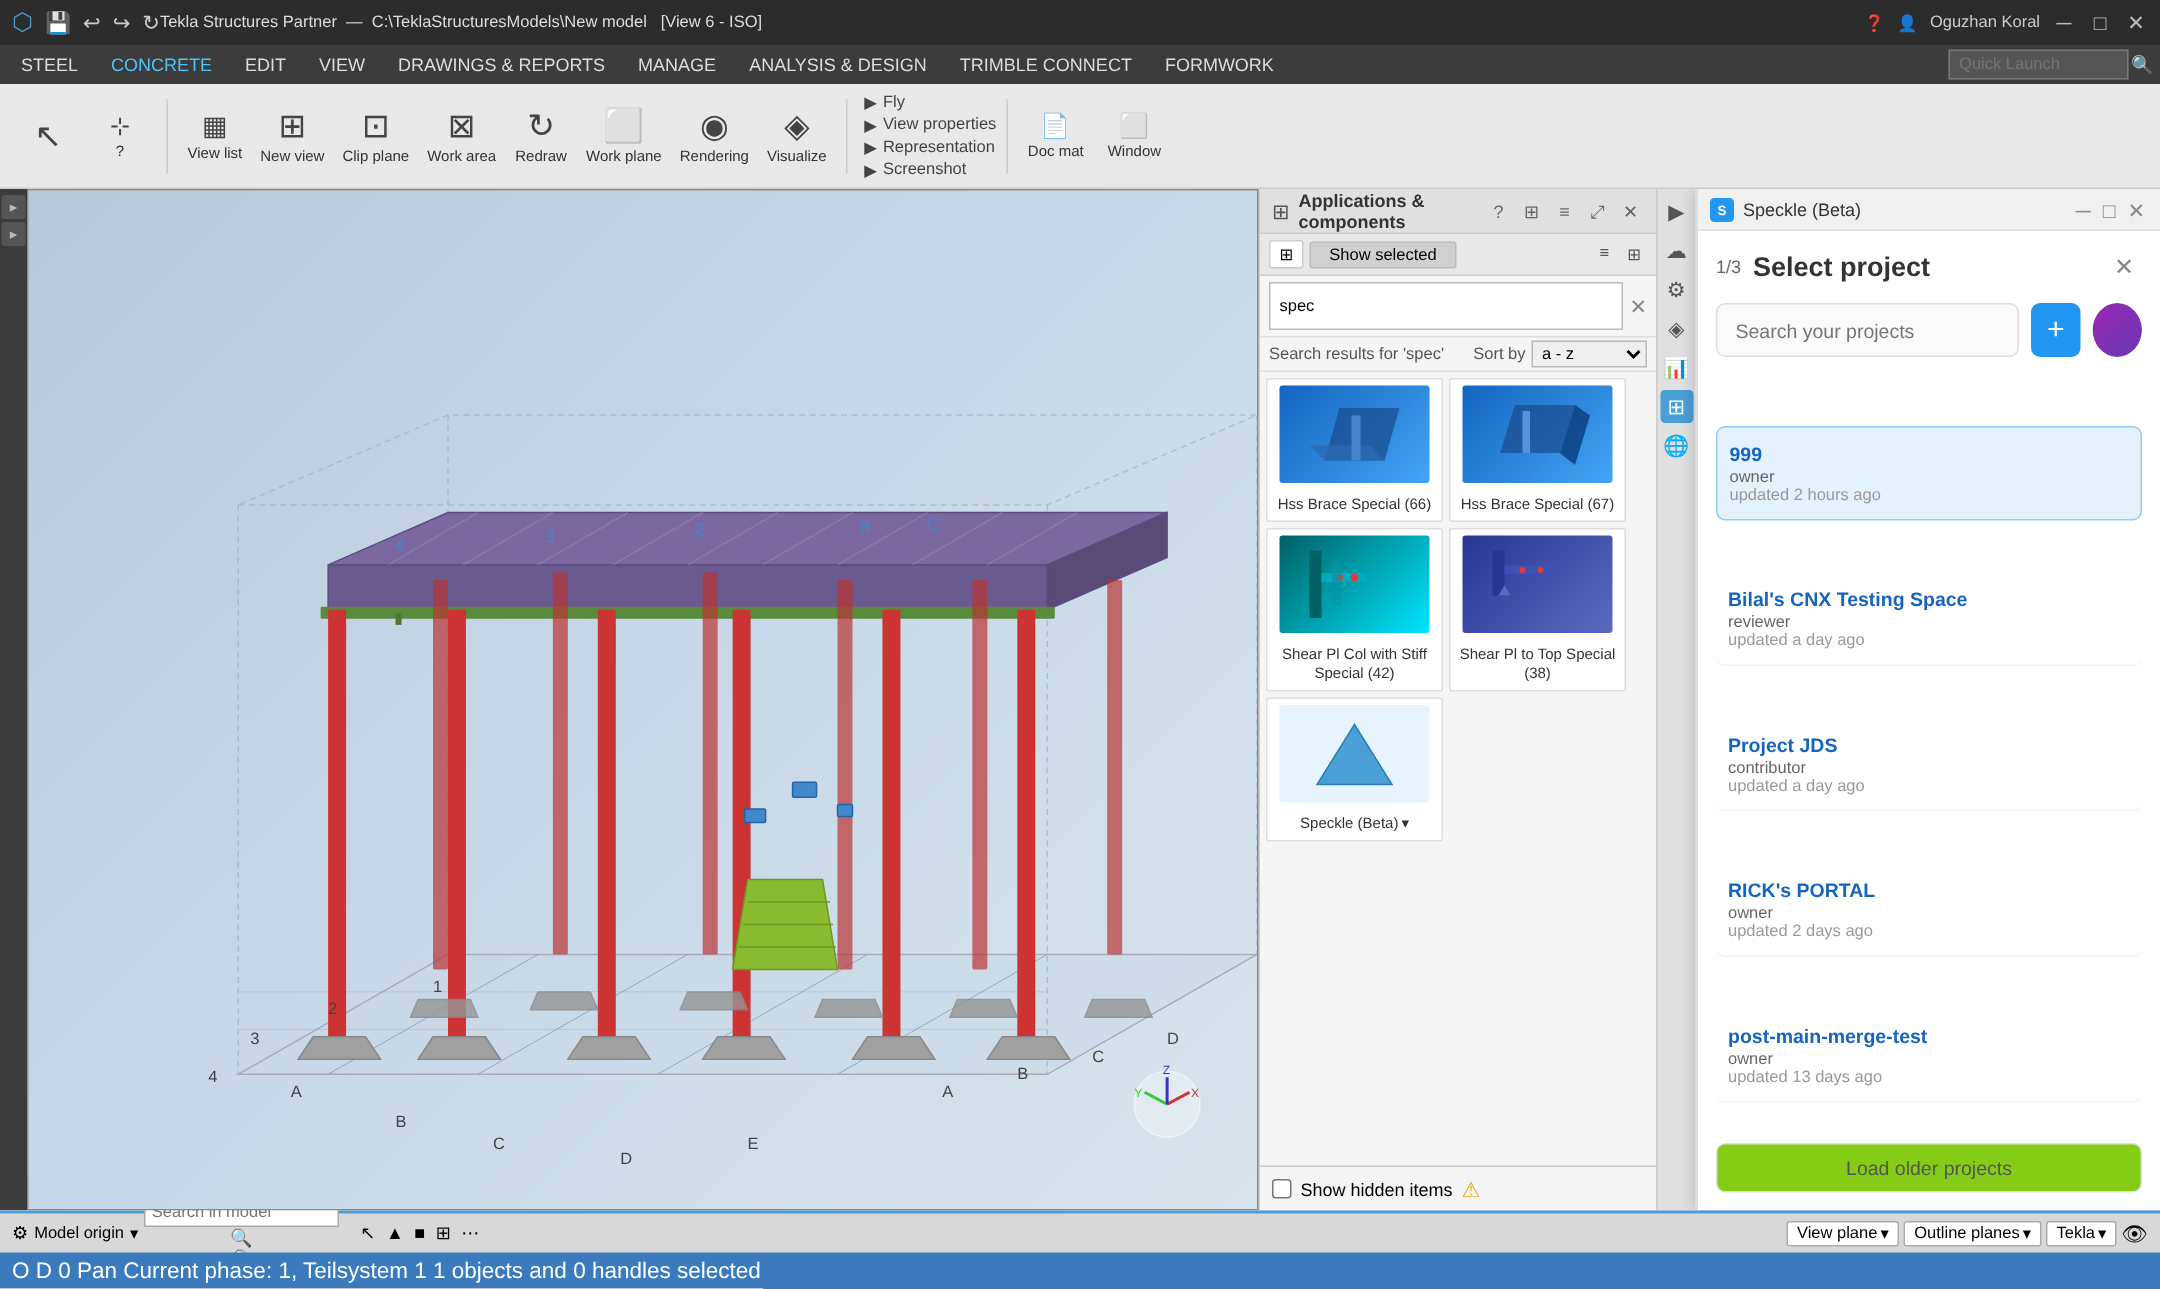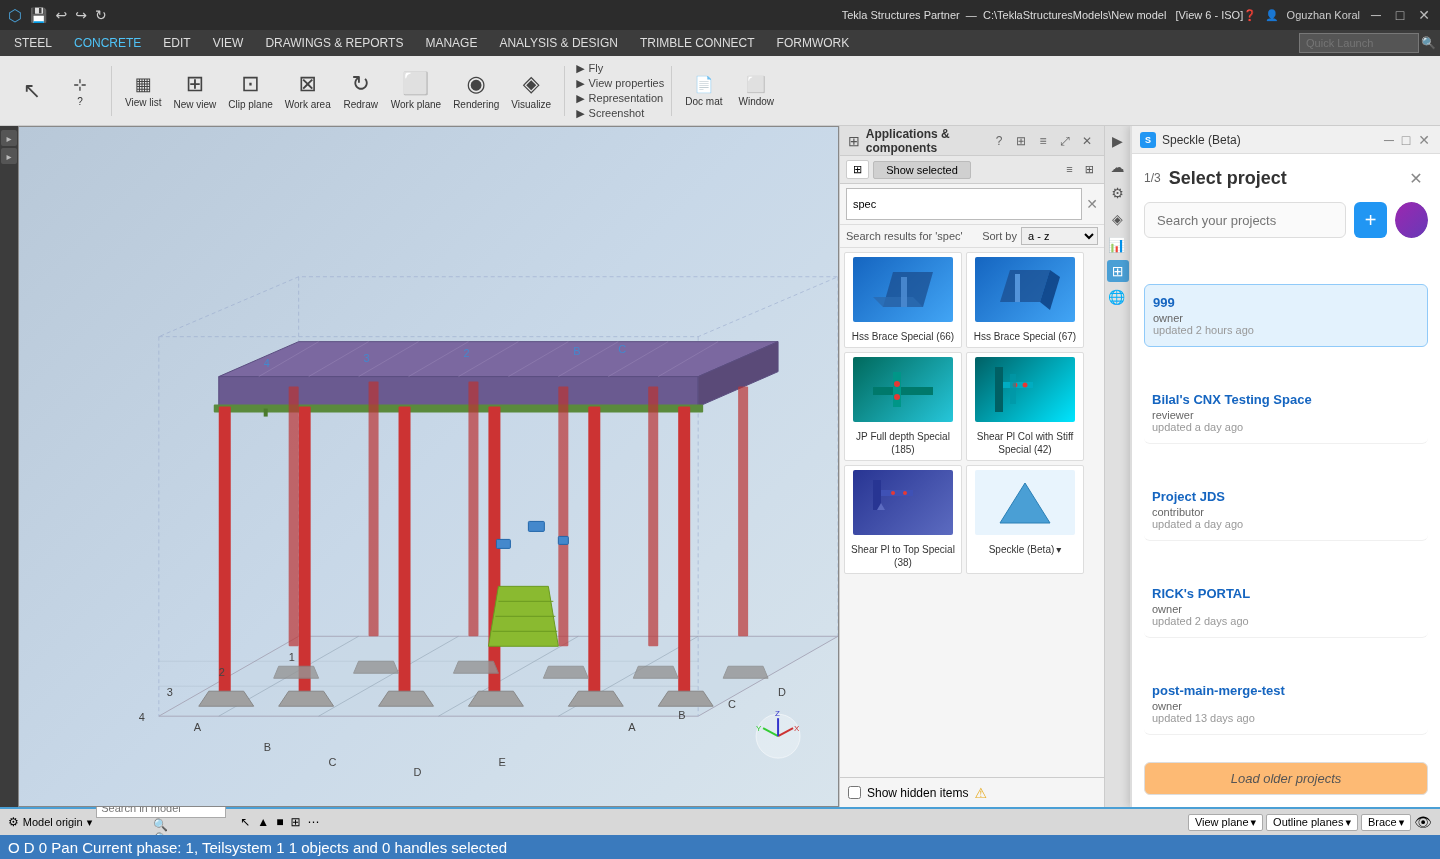--- a/index.html
+++ b/index.html
@@ -4,21 +4,21 @@
   <style>
     * { box-sizing: border-box; margin: 0; padding: 0; }
     body { width: 1440px; height: 859px; overflow: hidden; font-family: 'Segoe UI', Arial, sans-serif; font-size: 12px; background: #f0f0f0; }
 
     
     .app-container { display: flex; flex-direction: column; width: 1440px; height: 859px; }
 
     
     .title-bar { height: 30px; background: #2c2c2c; display: flex; align-items: center; justify-content: space-between; padding: 0 8px; color: #ccc; font-size: 11px; }
     .title-bar-left { display: flex; align-items: center; gap: 8px; }
-    .title-bar-center { flex: 1; text-align: right; color: #ddd; }
+    .title-bar-center { flex: 1; text-align: left; color: #ddd; }
     .title-bar-right { display: flex; align-items: center; gap: 8px; }
     .title-btn { width: 16px; height: 16px; display: flex; align-items: center; justify-content: center; cursor: pointer; color: #bbb; font-size: 14px; }
 
     
     .menu-bar { height: 26px; background: #3c3c3c; display: flex; align-items: center; padding: 0 4px; gap: 2px; }
     .menu-item { padding: 2px 10px; color: #ddd; font-size: 12px; cursor: pointer; border-radius: 2px; }
     .menu-item.highlight { color: #4fc3f7; }
     .quick-launch { margin-left: auto; display: flex; align-items: center; }
     .quick-launch input { width: 120px; height: 20px; background: #555; border: 1px solid #777; color: #eee; padding: 0 6px; font-size: 11px; }
 
@@ -100,21 +100,21 @@
     .speckle-avatar { width: 36px; height: 36px; border-radius: 50%; background: #e0e0e0; display: flex; align-items: center; justify-content: center; overflow: hidden; cursor: pointer; }
     .avatar-img { width: 36px; height: 36px; border-radius: 50%; background: linear-gradient(135deg, #9c27b0, #673ab7); }
 
     .project-list { flex: 1; overflow-y: auto; display: flex; flex-direction: column; gap: 1px; }
     .project-item { padding: 10px 8px; border-radius: 6px; cursor: pointer; border-bottom: 1px solid #f0f0f0; margin-top: 34px; }
     .project-item.selected { background: #e3f2fd; border: 1px solid #90caf9; }
     .project-name { font-size: 13px; font-weight: 600; color: #1565c0; margin-bottom: 2px; }
     .project-role { font-size: 11px; color: #666; }
     .project-updated { font-size: 11px; color: #999; }
 
-    .load-older-btn { margin-top: 12px; padding: 8px; text-align: center; border: 1px solid #ddd; border-radius: 6px; cursor: pointer; color: #555; font-size: 13px; background: #fdba74; font-style: italic; }
+    .load-older-btn { margin-top: 12px; padding: 8px; text-align: center; border: 1px solid #ddd; border-radius: 6px; cursor: pointer; color: #555; font-size: 13px; background: #84cc16; }
 
     
     .thumb-blue { background: linear-gradient(135deg, #1565c0, #42a5f5); }
     .thumb-teal { background: linear-gradient(135deg, #00695c, #26c6da); }
     .thumb-cyan { background: linear-gradient(135deg, #006064, #00e5ff); }
     .thumb-indigo { background: linear-gradient(135deg, #283593, #5c6bc0); }
     .thumb-triangle { background: #e8f4fd; display: flex; align-items: center; justify-content: center; }
   </style>
 </head>
 <body>
@@ -404,31 +404,20 @@
           <div class="component-thumb thumb-blue">
             <svg width="80" height="55" viewBox="0 0 80 55">
                 <polygon points="15,40 55,40 65,8 25,8" fill="#1a4a8a" opacity="0.7"></polygon>
                 <polygon points="55,40 65,8 75,15 65,48" fill="#0a3a7a" opacity="0.8"></polygon>
                 <rect x="30" y="12" width="5" height="28" fill="#5a9ae0" opacity="0.9"></rect>
               </svg>
           </div>
           <div class="component-label">Hss Brace Special (67)</div>
         </div>
 
-        <div class="component-item">
-          <div class="component-thumb thumb-teal">
-            <svg width="80" height="55" viewBox="0 0 80 55">
-                <rect x="10" y="25" width="60" height="8" fill="#00796b"></rect>
-                <rect x="30" y="10" width="8" height="35" fill="#009688"></rect>
-                <circle cx="34" cy="22" r="3" fill="#e53935"></circle>
-                <circle cx="34" cy="35" r="3" fill="#e53935"></circle>
-              </svg>
-          </div>
-          <div class="component-label">JP Full depth Special (185)</div>
-        </div>
 
         <div class="component-item">
           <div class="component-thumb thumb-cyan">
             <svg width="80" height="55" viewBox="0 0 80 55">
                 <rect x="10" y="5" width="8" height="45" fill="#006064"></rect>
                 <rect x="18" y="20" width="30" height="6" fill="#00acc1"></rect>
                 <circle cx="30" cy="23" r="2.5" fill="#e53935"></circle>
                 <circle cx="40" cy="23" r="2.5" fill="#e53935"></circle>
                 <rect x="25" y="12" width="6" height="30" fill="#0097a7" opacity="0.7"></rect>
               </svg>
@@ -570,21 +559,21 @@
       <div style="margin-left:auto;display:flex;gap:3px;align-items:center;">
         <div style="border:1px solid #aaa;padding:1px 6px;font-size:11px;cursor:pointer;background:#fff;border-radius:2px;display:flex;align-items:center;gap:2px;">
           <span>View plane</span>
           <span>▾</span>
         </div>
         <div style="border:1px solid #aaa;padding:1px 6px;font-size:11px;cursor:pointer;background:#fff;border-radius:2px;display:flex;align-items:center;gap:2px;">
           <span>Outline planes</span>
           <span>▾</span>
         </div>
         <div style="border:1px solid #aaa;padding:1px 6px;font-size:11px;cursor:pointer;background:#fff;border-radius:2px;display:flex;align-items:center;gap:2px;">
-          <span>Brace</span>
+          <span>Tekla</span>
           <span>▾</span>
         </div>
         <span style="cursor:pointer;font-size:14px;">👁</span>
       </div>
     </div>
     <div class="status-bar-bottom">
       <span>O  D    0 Pan    Current phase: 1, Teilsystem 1    1 objects and 0 handles selected</span>
     </div>
   </div>
 

